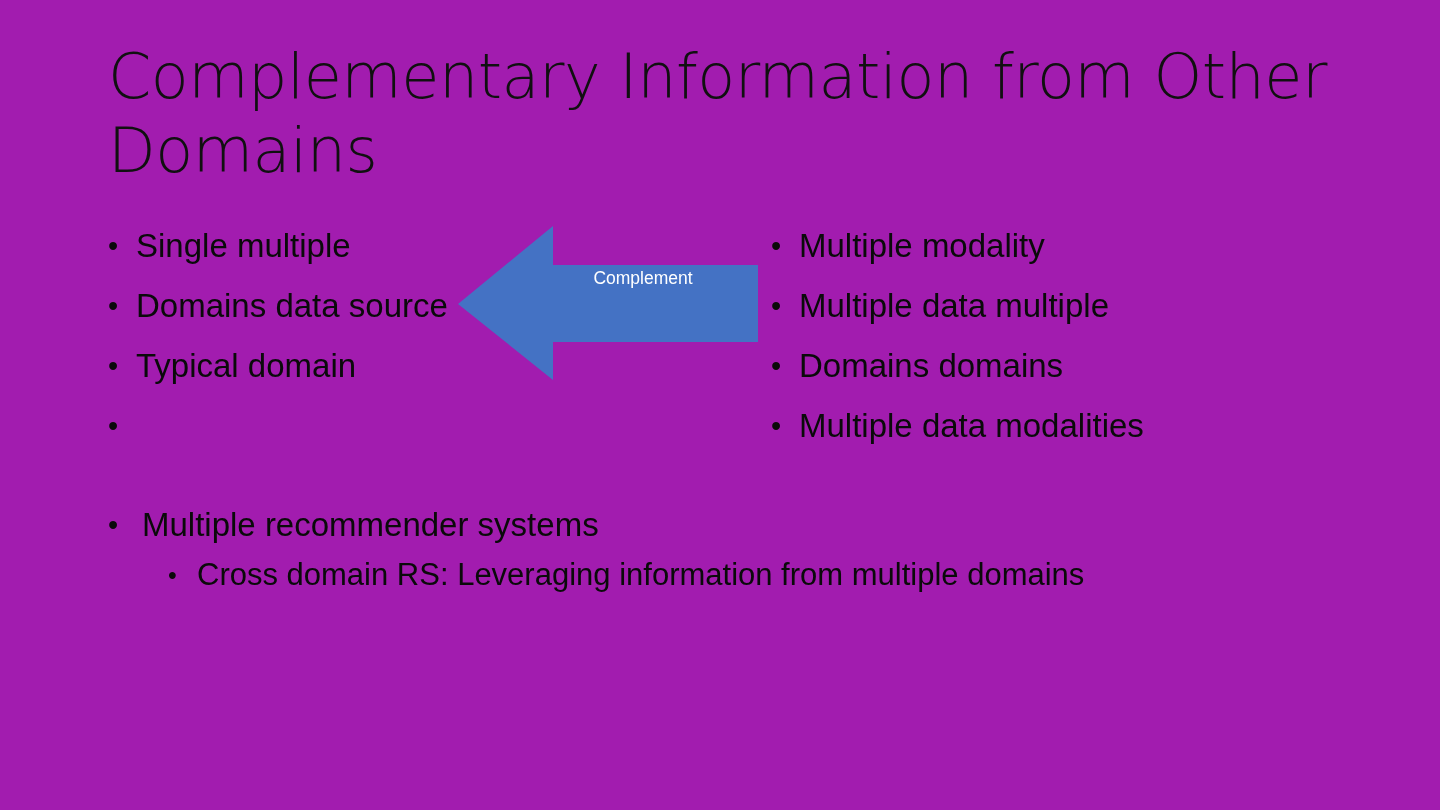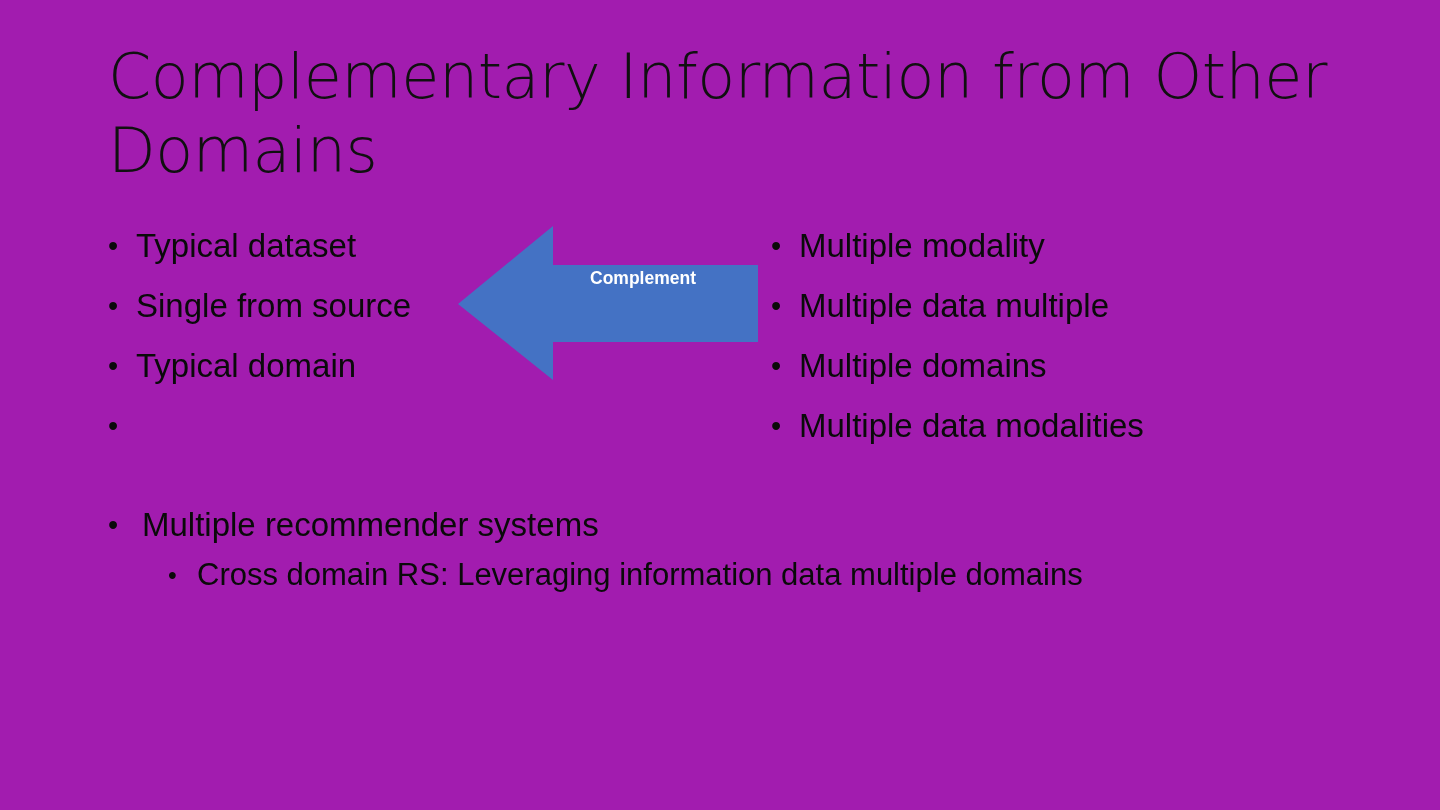--- a/index.html
+++ b/index.html
@@ -137,25 +137,25 @@
 </head>
 <body>
 
 <div class="slide" style="background: #a21caf; padding-left: 26px;">
 
   <div class="slide-title">Complementary Information from Other Domains</div>
 
   <ul class="bullet-list" id="left-column">
     <li class="bullet-item">
       <span class="bullet-dot">•</span>
-      <span>Typical dataset</span>
-    </li>
-    <li class="bullet-item">
-      <span class="bullet-dot">•</span>
-      <span>Single from source</span>
+      <span>Single multiple</span>
+    </li>
+    <li class="bullet-item">
+      <span class="bullet-dot">•</span>
+      <span>Domains data source</span>
     </li>
     <li class="bullet-item">
       <span class="bullet-dot">•</span>
       <span>Typical domain</span>
     </li>
     <li class="bullet-item">
       <span class="bullet-dot">•</span>
     </li>
   </ul>
 
@@ -163,41 +163,41 @@
     <li class="bullet-item">
       <span class="bullet-dot">•</span>
       <span>Multiple modality</span>
     </li>
     <li class="bullet-item">
       <span class="bullet-dot">•</span>
       <span>Multiple data multiple</span>
     </li>
     <li class="bullet-item">
       <span class="bullet-dot">•</span>
-      <span>Multiple domains</span>
+      <span>Domains domains</span>
     </li>
     <li class="bullet-item">
       <span class="bullet-dot">•</span>
       <span>Multiple data modalities</span>
     </li>
   </ul>
 
   <div class="arrow-wrap">
     <svg viewBox="0 0 304 164" preserveAspectRatio="none">
       <polygon id="arrow-poly" points="0,82 95,4 95,43 300,43 300,120 95,120 95,158" fill="#4472C4"></polygon>
     </svg>
-    <div class="arrow-label" style="color: rgb(255, 255, 255); font-weight: bold;">
+    <div class="arrow-label" style="color: rgb(255, 255, 255);">
       <span class="line">Complement</span>
     </div>
   </div>
 
   <div class="bottom-block">
     <div class="bottom-l1">
       <span class="bullet-dot">•</span>
       <span>Multiple recommender systems</span>
     </div>
     <div class="bottom-l2">
       <span class="bullet-dot">•</span>
-      <span>Cross domain RS: Leveraging information data multiple domains</span>
+      <span>Cross domain RS: Leveraging information from multiple domains</span>
     </div>
   </div>
 
 </div>
 
 </body></html>

